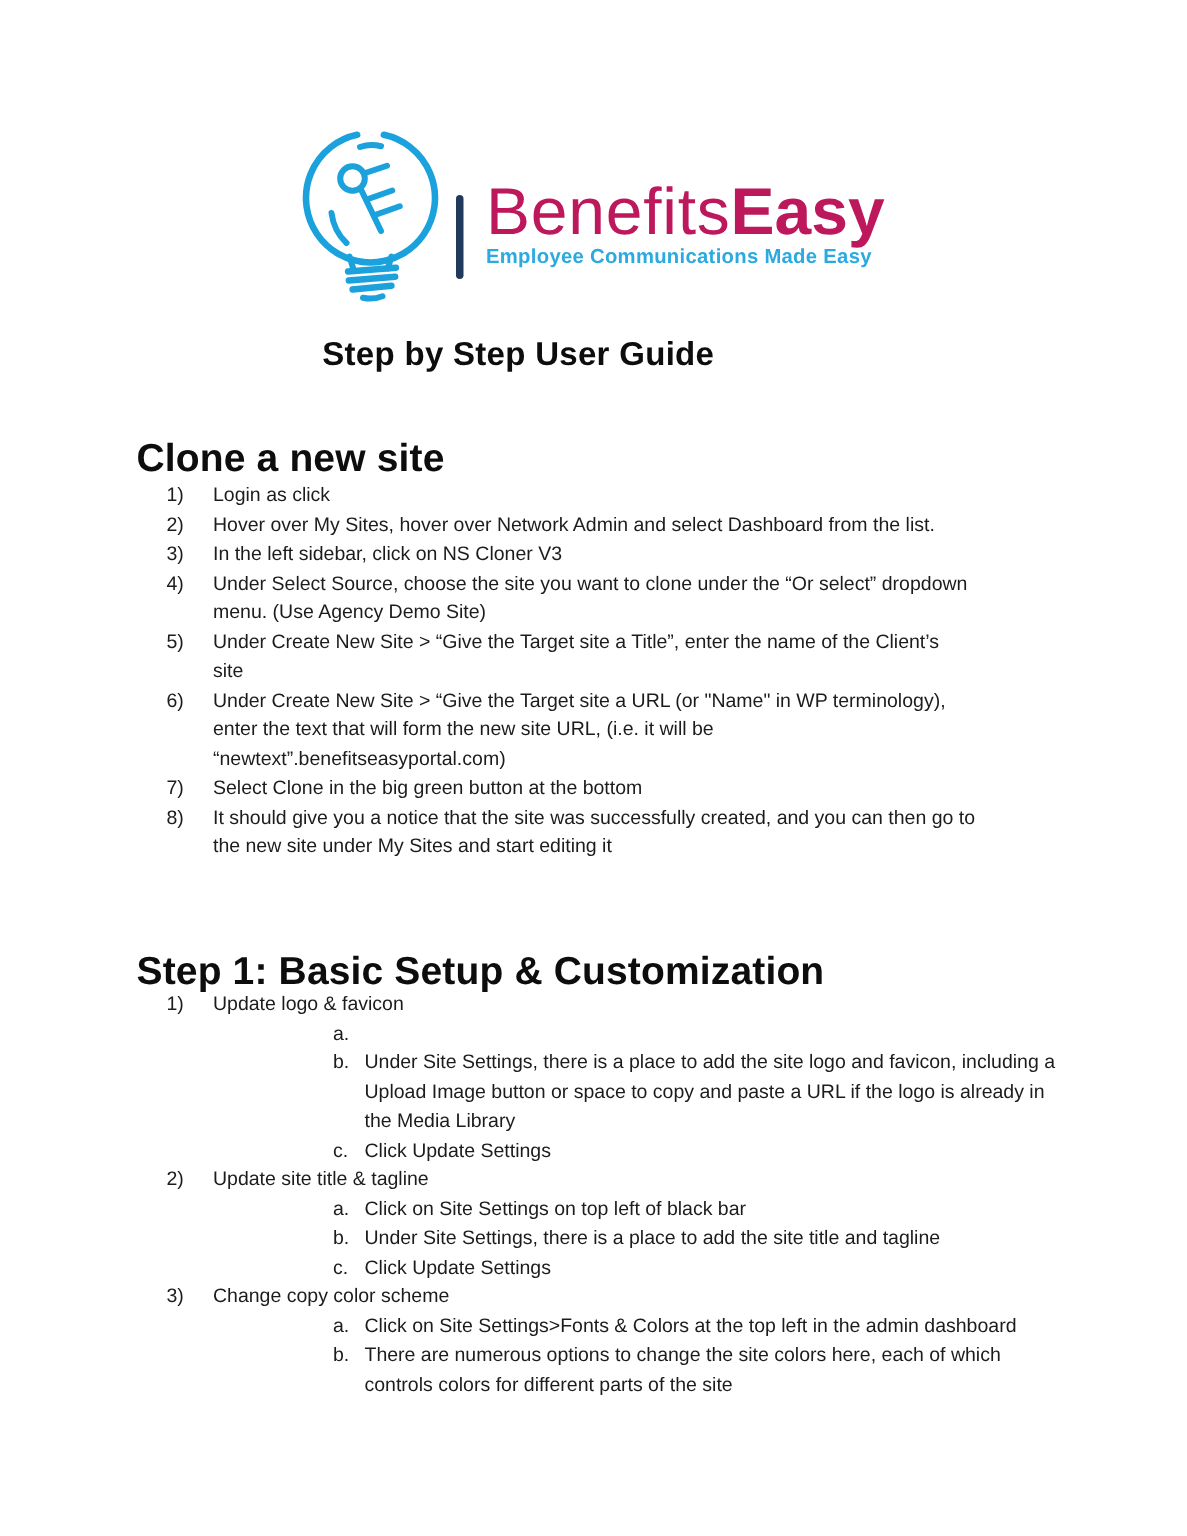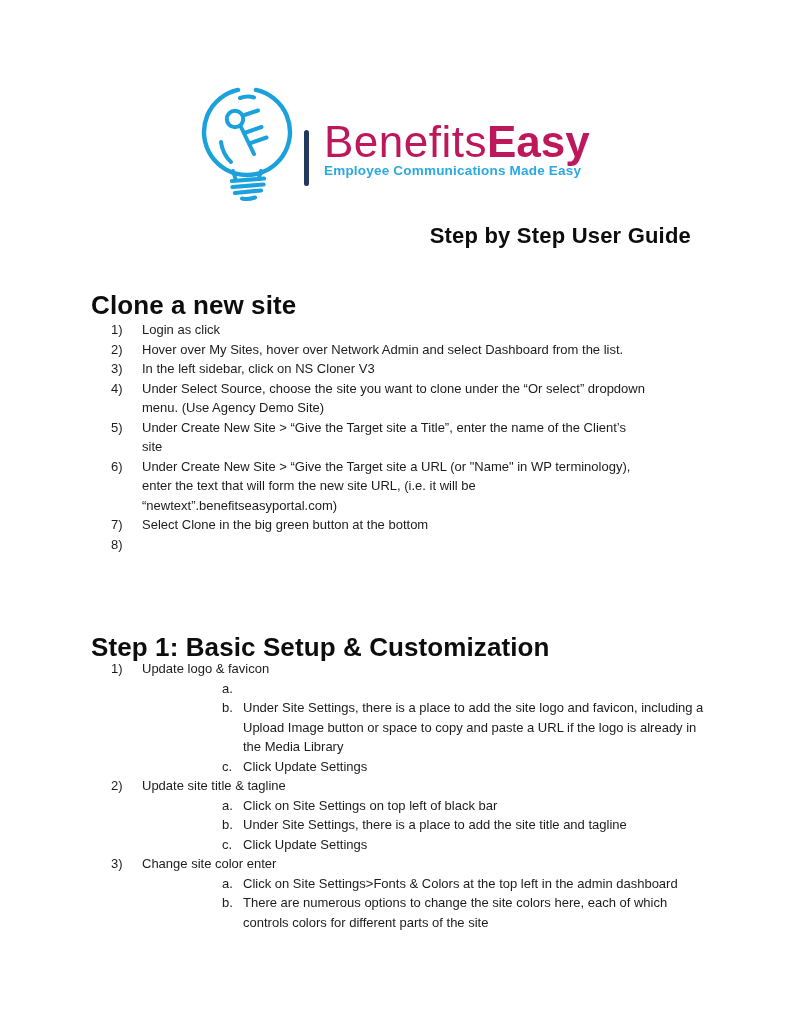--- a/index.html
+++ b/index.html
@@ -49,21 +49,21 @@
     color: #2BA9E1;
     letter-spacing: 0.2px;
     white-space: nowrap;
   }
 
   
   .doc-title {
     position: absolute;
     top: 208px; left: 0;
     width: 691px;
-    text-align: right;
+    text-align: center;
     font-size: 22px;
     font-weight: 700;
     color: #0d0d0d;
     letter-spacing: 0.2px;
   }
 
   
   .section-heading {
     position: absolute;
     left: 91px;
@@ -158,20 +158,22 @@
       <span class="txt">Under Create New Site &gt; “Give the Target site a URL (or "Name" in WP terminology),
 enter the text that will form the new site URL, (i.e. it will be
 “newtext”.benefitseasyportal.com)</span>
     </div>
     <div class="row">
       <span class="num">7)</span>
       <span class="txt">Select Clone in the big green button at the bottom</span>
     </div>
     <div class="row">
       <span class="num">8)</span>
+      <span class="txt">It should give you a notice that the site was successfully created, and you can then go to
+the new site under My Sites and start editing it</span>
     </div>
   </div>
 
   <h2 class="section-heading" id="heading-2">Step 1: Basic Setup &amp; Customization</h2>
 
   <div class="list" id="list-2">
     <div class="row">
       <span class="num">1)</span>
       <span class="txt">Update logo &amp; favicon</span>
     </div>
@@ -199,21 +201,21 @@
     <div class="row sub">
       <span class="num">b.</span>
       <span class="txt">Under Site Settings, there is a place to add the site title and tagline</span>
     </div>
     <div class="row sub">
       <span class="num">c.</span>
       <span class="txt">Click Update Settings</span>
     </div>
     <div class="row">
       <span class="num">3)</span>
-      <span class="txt">Change site color enter</span>
+      <span class="txt">Change copy color scheme</span>
     </div>
     <div class="row sub">
       <span class="num">a.</span>
       <span class="txt">Click on Site Settings&gt;Fonts &amp; Colors at the top left in the admin dashboard</span>
     </div>
     <div class="row sub">
       <span class="num">b.</span>
       <span class="txt">There are numerous options to change the site colors here, each of which
 controls colors for different parts of the site</span>
     </div>

